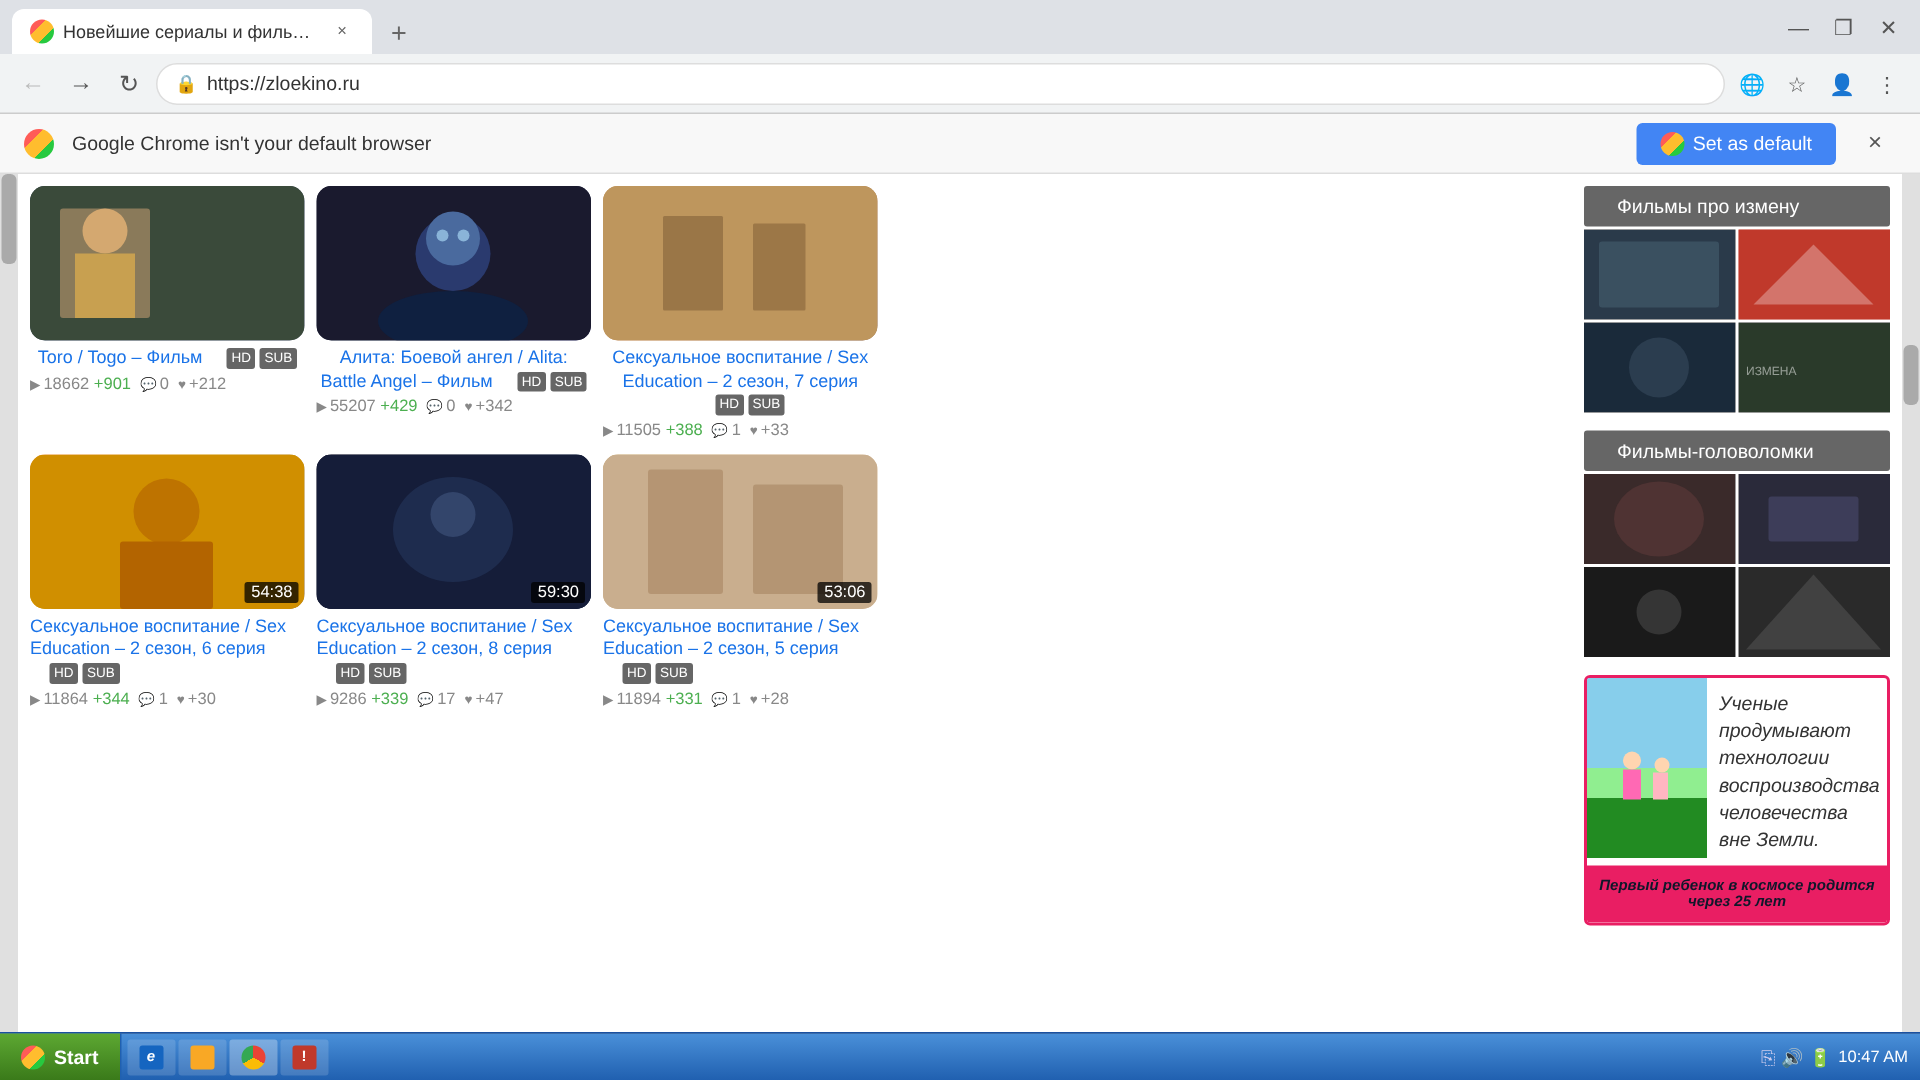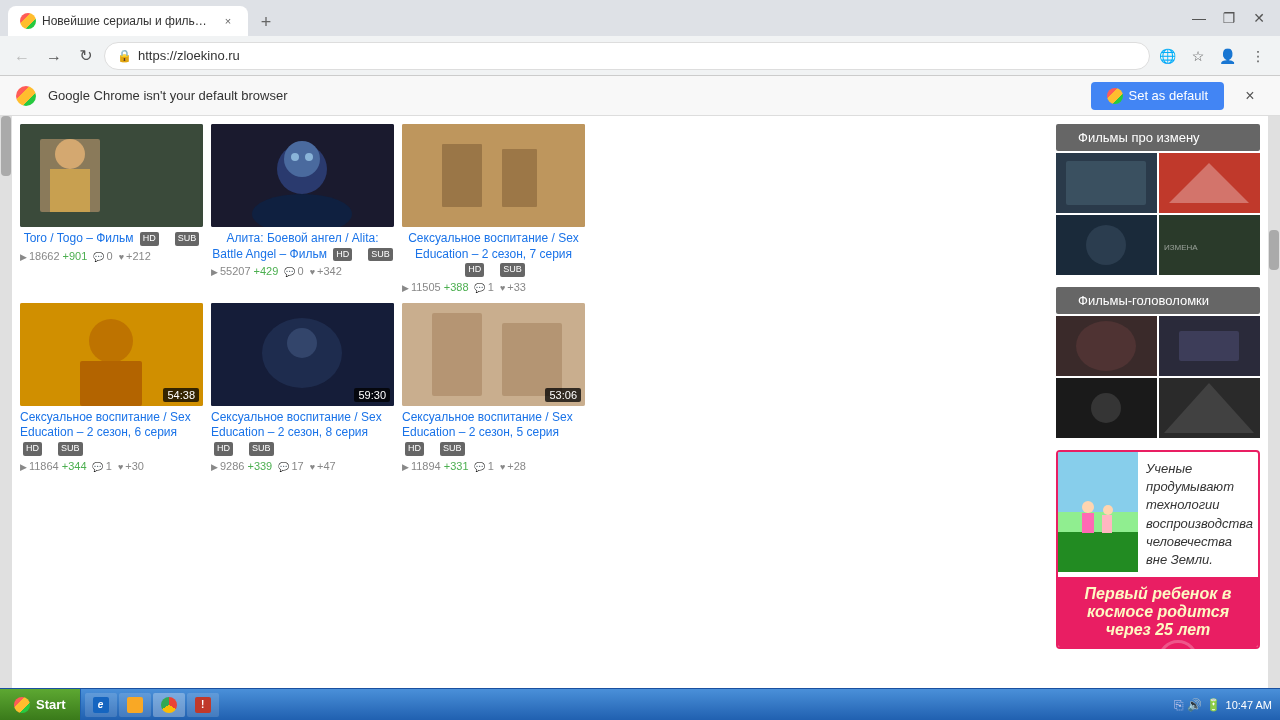--- a/index.html
+++ b/index.html
@@ -77,21 +77,21 @@
 
     
     .right-scroll { width: 12px; background: #e0e0e0; position: relative; flex-shrink: 0; }
     .right-scroll-thumb { position: absolute; top: 20%; left: 1px; width: 10px; height: 40px; background: #aaa; border-radius: 4px; }
 
     
     .ad-block { border: 2px solid #e91e63; border-radius: 4px; overflow: hidden; margin-top: 4px; font-style: italic; }
     .ad-content { display: flex; }
     .ad-image { width: 80px; height: 120px; background: linear-gradient(180deg, #87ceeb 0%, #90EE90 60%, #228B22 100%); flex-shrink: 0; display: flex; align-items: center; justify-content: center; overflow: hidden; }
     .ad-text { padding: 8px; font-size: 13px; color: #333; line-height: 1.4; }
-    .ad-cta { background: #e91e63; color: #fef9c3; font-size: 16px; text-align: center; padding: 8px; font-weight: bold; }
+    .ad-cta { background: #e91e63; color: #0f172a; font-size: 10px; text-align: center; padding: 8px; font-weight: bold; }
 
     
     .taskbar { position: fixed; bottom: 0; left: 0; width: 1280px; height: 32px; background: linear-gradient(180deg, #4a90d9 0%, #2060b0 100%); display: flex; align-items: center; border-top: 1px solid #1a50a0; z-index: 1000; }
     .start-btn { background: linear-gradient(180deg, #5da832 0%, #3a7a1a 100%); color: #fff; font-size: 13px; font-weight: bold; padding: 0 14px; height: 100%; display: flex; align-items: center; gap: 6px; border-right: 1px solid #2060b0; cursor: pointer; }
     .start-icon { width: 16px; height: 16px; border-radius: 50%; background: linear-gradient(135deg, #ff5c57 33%, #ffbd2e 33% 66%, #27c93f 66%); }
     .taskbar-items { display: flex; gap: 2px; padding: 0 4px; flex: 1; }
     .taskbar-item { background: rgba(255,255,255,0.15); color: #fff; font-size: 11px; padding: 2px 8px; height: 24px; display: flex; align-items: center; gap: 4px; border-radius: 2px; cursor: pointer; }
     .taskbar-item.active { background: rgba(255,255,255,0.3); }
     .taskbar-item-icon { width: 16px; height: 16px; border-radius: 2px; }
     .taskbar-icon-ie { background: #1565c0; display: flex; align-items: center; justify-content: center; font-size: 10px; color: #fff; font-style: italic; font-weight: bold; }
@@ -116,23 +116,23 @@
     
     .thumb-toro { background: linear-gradient(135deg, #2c3e50 0%, #4a5568 100%); }
 
     
     .thumb-alita { background: linear-gradient(135deg, #1a1a2e 0%, #16213e 50%, #3a3a6e 100%); }
 
     
     .thumb-sex-ed-7 { background: linear-gradient(135deg, #d4a574 0%, #c48b5a 50%, #8b6347 100%); }
 
     .first-row-item { width: 183px; }
-    .first-row-item .video-thumb { width: 183px; height: 103px; }
-
-    .inline-badges { display: inline-flex; gap: 16px; margin-left: 3px; vertical-align: middle; }
+    .first-row-item .video-thumb { width: 183px; height: 103px; border-radius: 10px; }
+
+    .inline-badges { display: inline-flex; gap: 3px; margin-left: 13px; vertical-align: middle; }
   </style>
 </head>
 <body>
 
 <div class="chrome-frame">
   <div class="title-bar">
     <div class="tab-strip">
       <div class="tab">
         <div class="tab-favicon"></div>
         <span class="tab-title">Новейшие сериалы и фильмы смо...</span>

